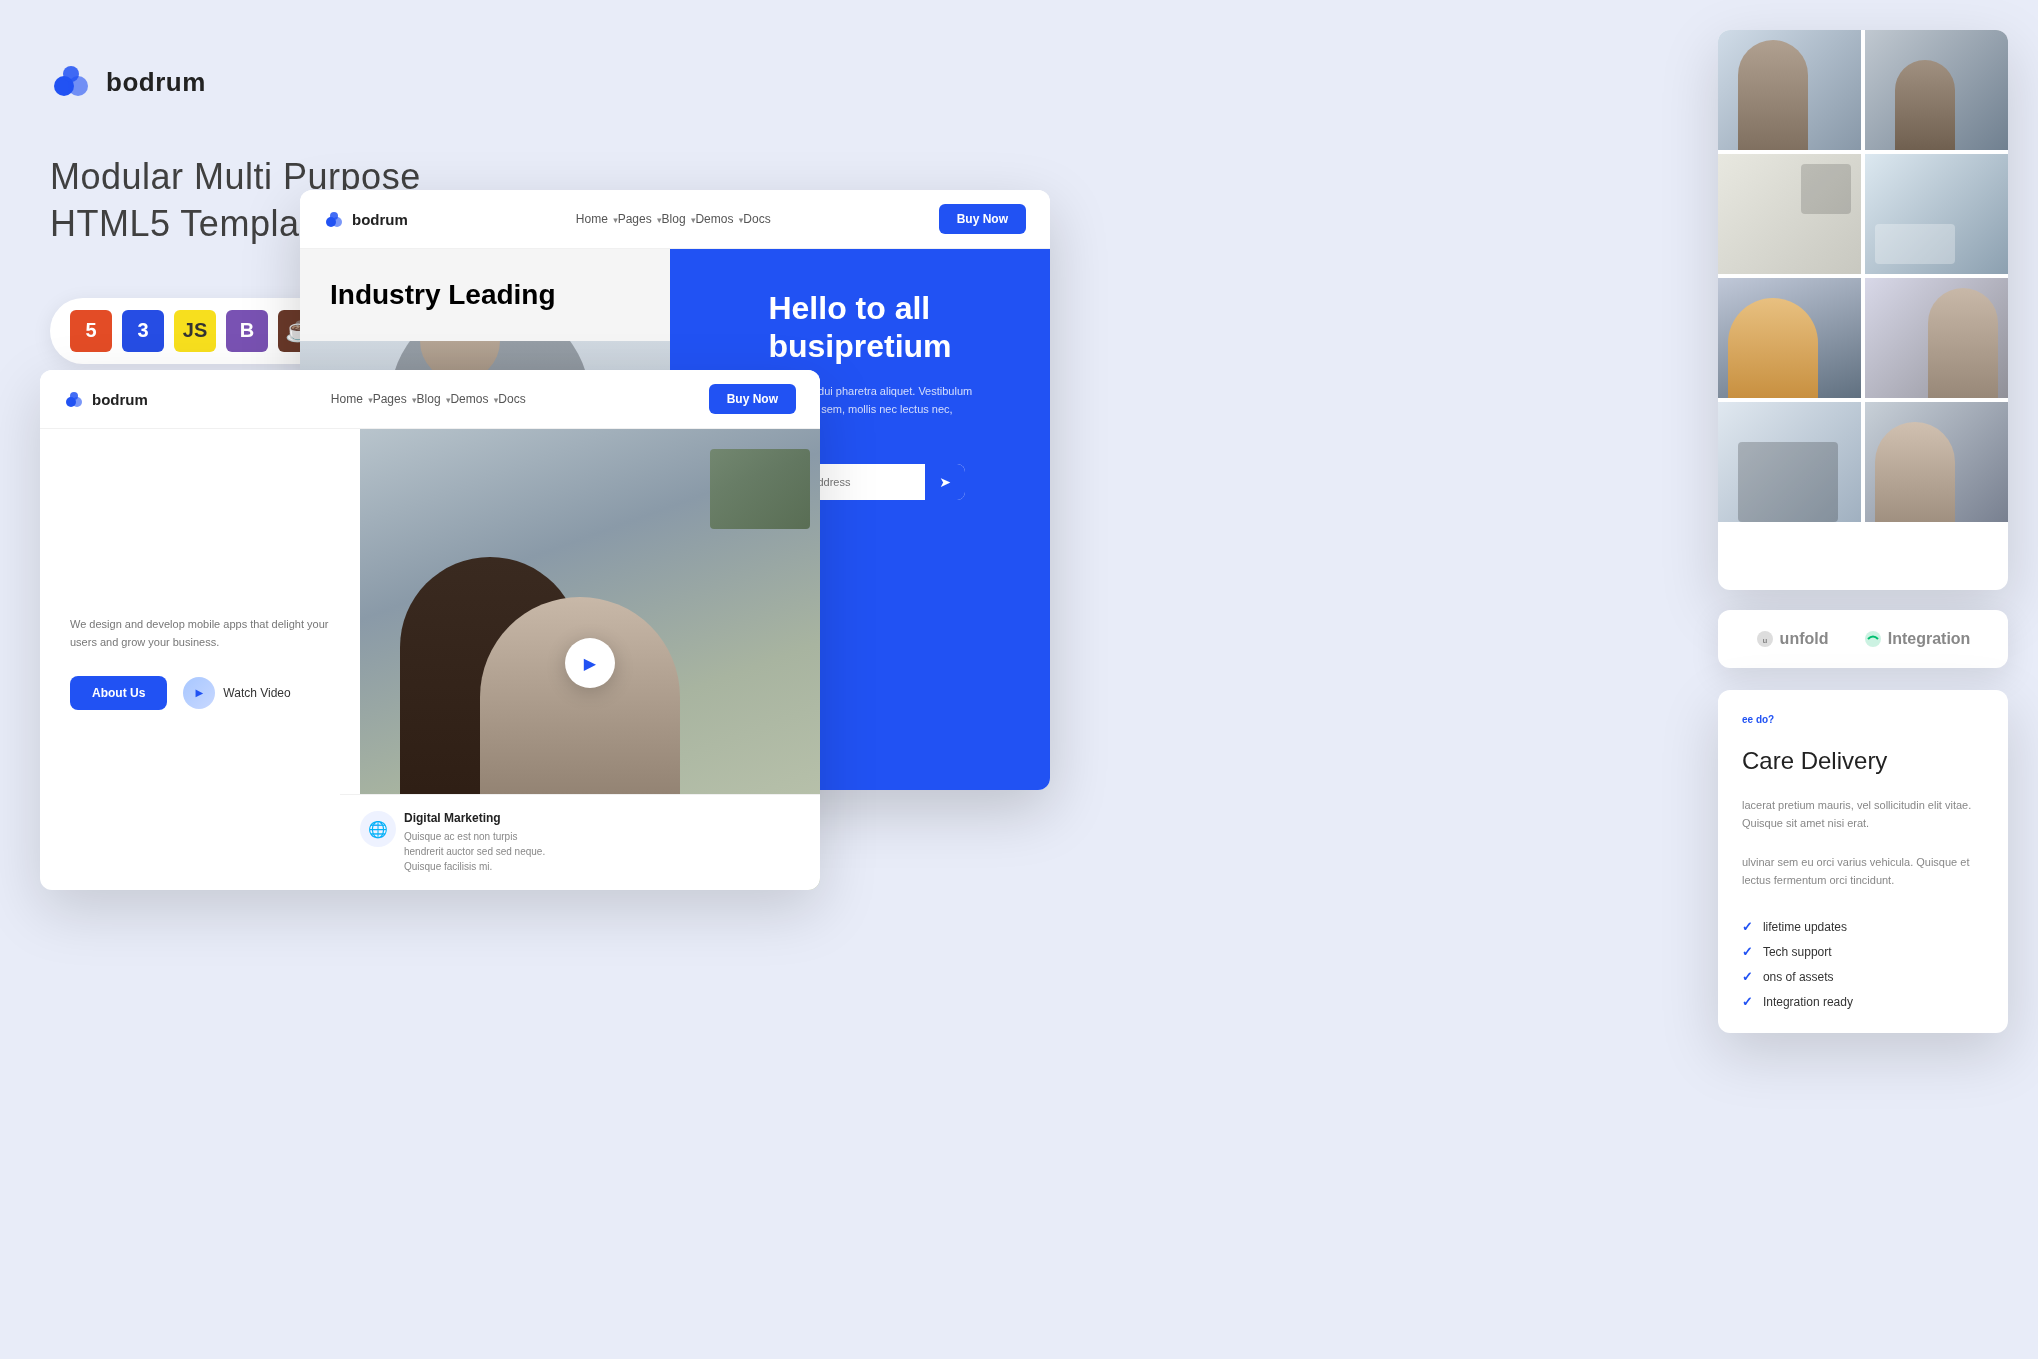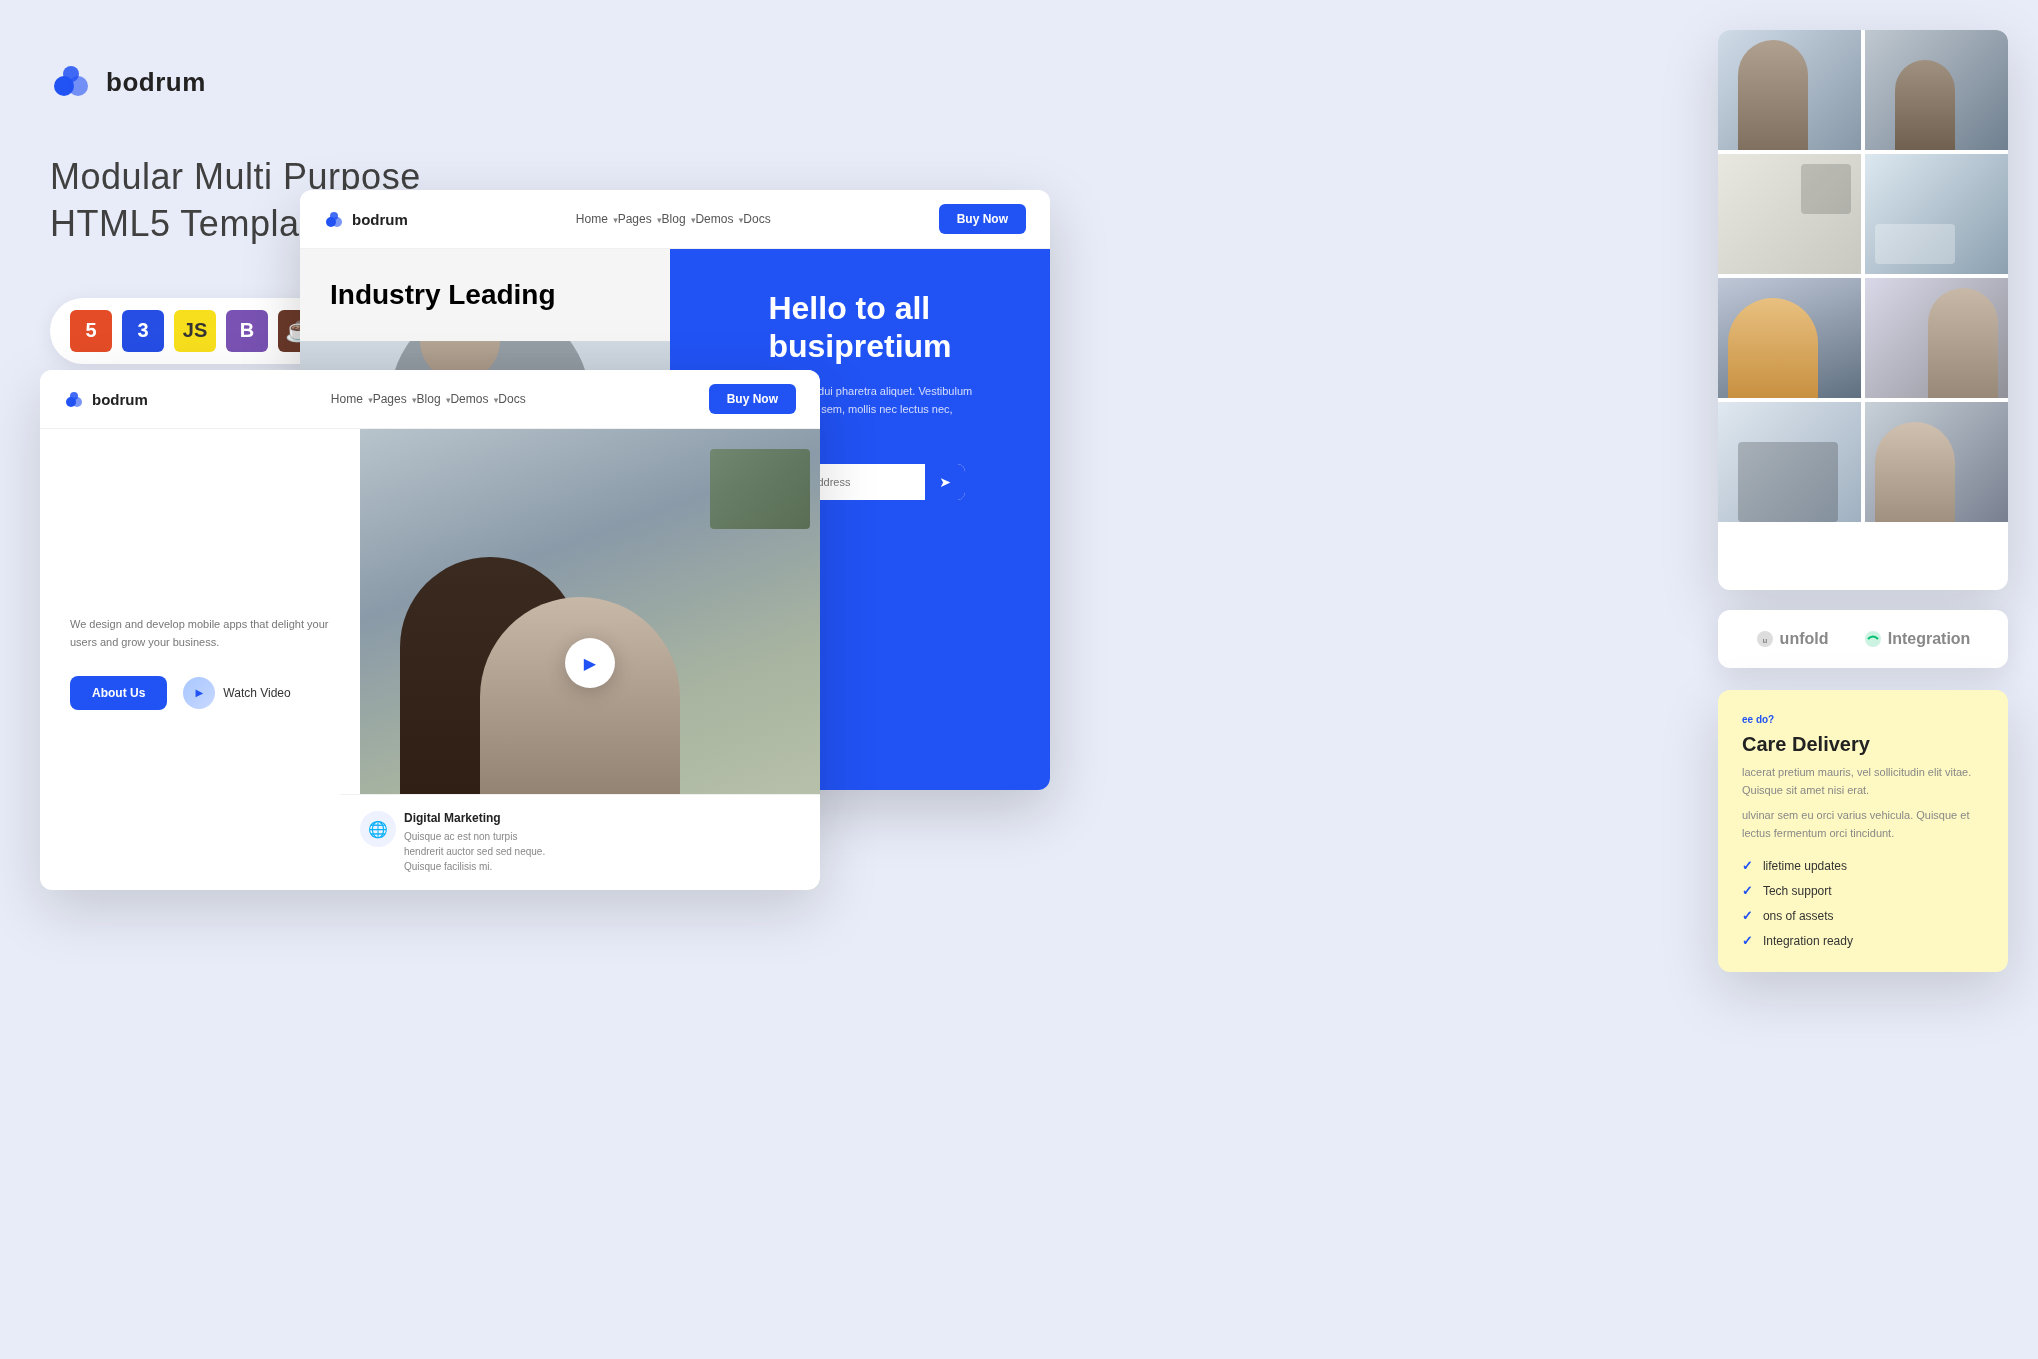--- a/index.html
+++ b/index.html
@@ -387,32 +387,32 @@
       align-items: center;
       gap: 6px;
     }
 
     
     .card-care {
       position: absolute;
       right: 30px;
       top: 680px;
       width: 290px;
-      background: #fef9c3;
+      background: #ffffff;
       border-radius: 12px;
       box-shadow: 0 20px 60px rgba(0,0,0,0.15);
       padding: 24px;
       display: flex;
       flex-direction: column;
-      gap: 8px;
+      gap: 22px;
     }
 
     .care-title {
-      font-size: 20px;
-      font-weight: 700;
+      font-size: 24px;
+      font-weight: 400;
       color: #222;
     }
 
     .care-desc {
       font-size: 11px;
       color: #888;
       line-height: 1.6;
     }
 
     .care-list {

